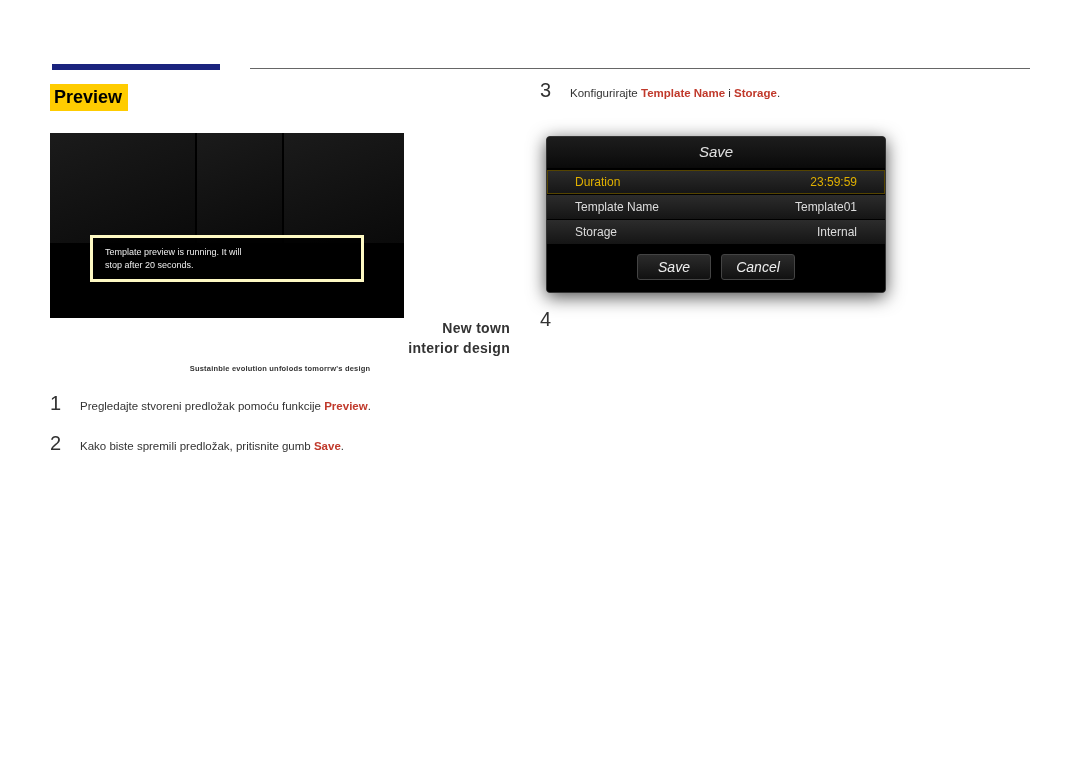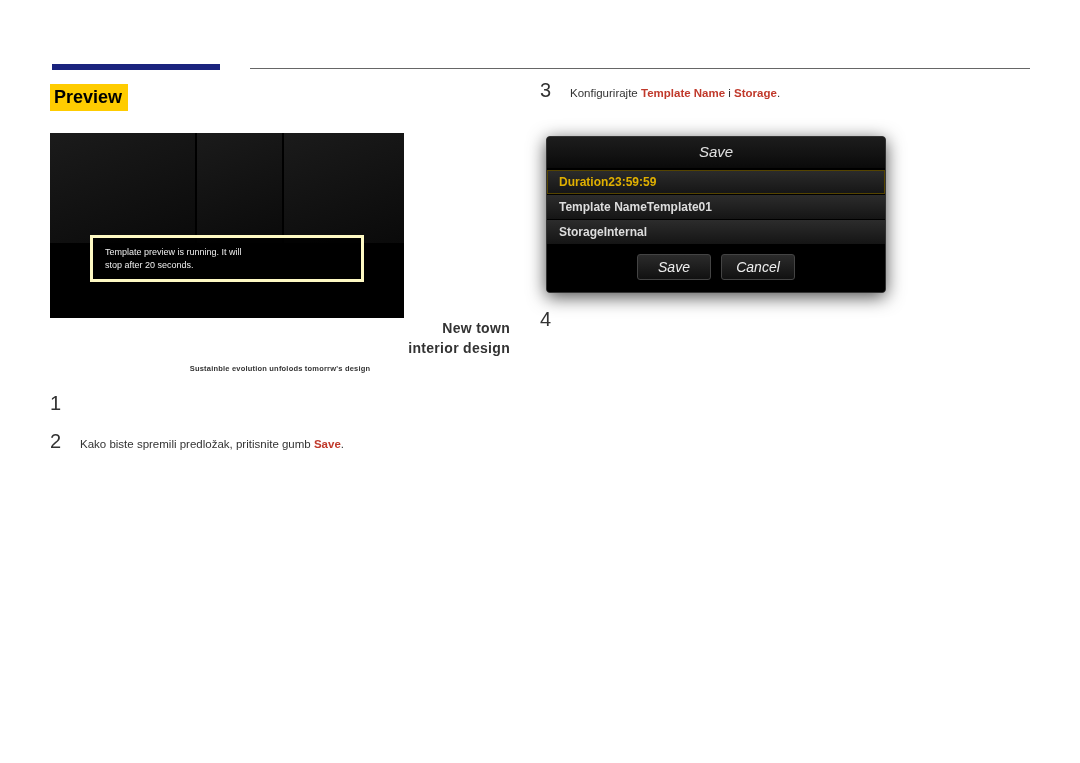--- a/index.html
+++ b/index.html
@@ -143,27 +143,26 @@
     text-align: center;
     color: #e0e0e0;
     font-size: 15px;
     padding: 6px 0 8px;
     background: linear-gradient(#1d1d1d, #0a0a0a);
     border-bottom: 1px solid #000;
     font-style: italic;
   }
   .dialog-row {
     display: flex;
-    justify-content: flex-start;
-    padding: 5px 12px;
+    justify-content: space-between;
+    padding: 5px 28px;
     font-size: 12px;
     background: linear-gradient(#2c2c2c, #151515);
     color: #ddd;
     border-top: 1px solid #000;
-    font-weight: bold;
   }
   .dialog-row.selected {
     color: #e0b000;
     box-shadow: inset 0 0 0 1px #554400;
   }
   .dialog-row .rv { color: inherit; }
   .dialog-buttons {
     display: flex;
     justify-content: center;
     gap: 10px;
@@ -211,20 +210,23 @@
 
       <div class="content-title">
         <span>New town</span><br>
         <span>interior design</span>
       </div>
       <div class="content-subtitle">Sustainble evolution unfolods tomorrw's design</div>
 
       <div class="step-list">
         <div class="step">
           <div class="step-num">1</div>
+          <div class="step-text">
+            <span>Pregledajte stvoreni predložak pomoću funkcije </span><span class="hl">Preview</span><span>.</span>
+          </div>
         </div>
         <div class="step">
           <div class="step-num">2</div>
           <div class="step-text">
             <span>Kako biste spremili predložak, pritisnite gumb </span><span class="hl">Save</span><span>.</span>
           </div>
         </div>
       </div>
     </div>
 

